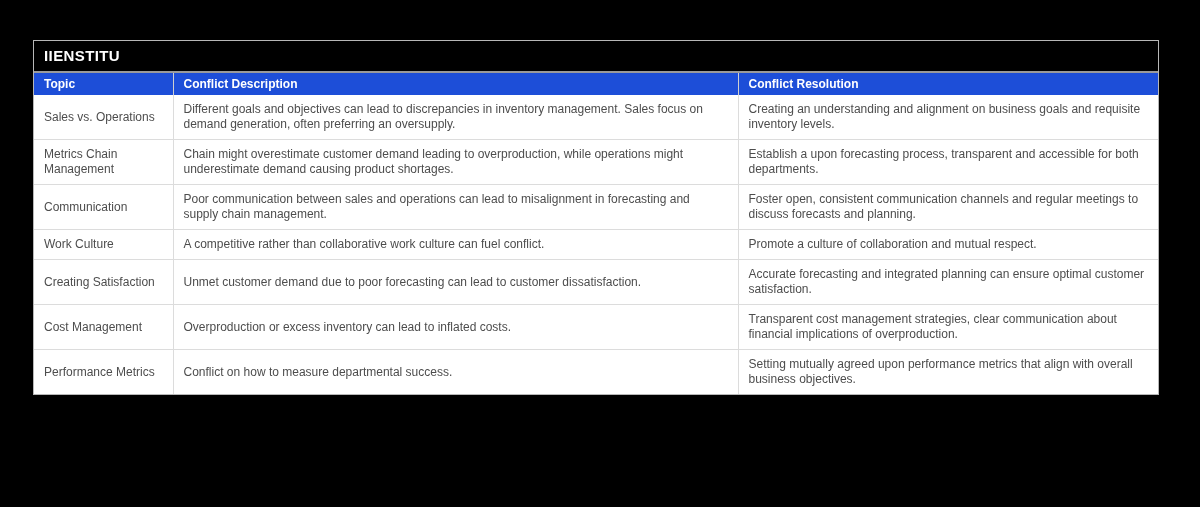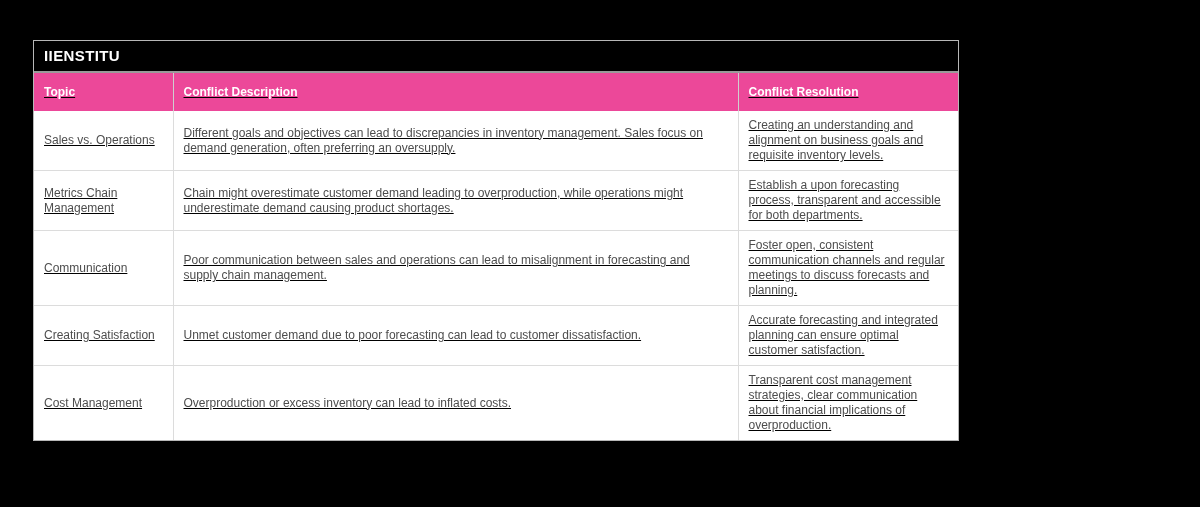--- a/index.html
+++ b/index.html
@@ -9,49 +9,48 @@
     width: 1200px;
     height: 507px;
     background: #000000;
     font-family: "Liberation Sans", "DejaVu Sans", sans-serif;
     overflow: hidden;
   }
   .panel {
     position: absolute;
     left: 33px;
     top: 40px;
-    width: 926px;
+    width: 1126px;
     background: #ffffff;
     border: 1px solid #b7b7b7;
-    text-decoration: underline;
   }
   .title-bar {
     background: #000000;
     color: #ffffff;
     font-size: 15px;
     font-weight: 700;
     letter-spacing: 0.4px;
     padding: 6px 10px 7px 10px;
     border-bottom: 2px solid #9a9a9a;
   }
   table.conflict-table {
     width: 100%;
     border-collapse: collapse;
     table-layout: fixed;
   }
   col.col-topic { width: 139px; }
   col.col-desc  { width: 565px; }
   col.col-res   { width: auto; }
   .conflict-table th {
-    background: #ec4899;
+    background: #1d4ed8;
     color: #ffffff;
     font-size: 12px;
     font-weight: 700;
     text-align: left;
-    padding: 12px 10px;
+    padding: 4px 10px;
     border-left: 1px solid #cfcfcf;
     line-height: 14px;
   }
   .conflict-table th:first-child { border-left: none; }
   .conflict-table td {
     font-size: 12px;
     color: #4d4d4d;
     line-height: 15px;
     padding: 7px 12px 7px 10px;
     vertical-align: middle;
@@ -93,25 +92,35 @@
             <td>Metrics Chain Management</td>
             <td>Chain might overestimate customer demand leading to overproduction, while operations might underestimate demand causing product shortages.</td>
             <td>Establish a upon forecasting process, transparent and accessible for both departments.</td>
           </tr>
           <tr>
             <td>Communication</td>
             <td>Poor communication between sales and operations can lead to misalignment in forecasting and supply chain management.</td>
             <td>Foster open, consistent communication channels and regular meetings to discuss forecasts and planning.</td>
           </tr>
           <tr>
+            <td>Work Culture</td>
+            <td>A competitive rather than collaborative work culture can fuel conflict.</td>
+            <td>Promote a culture of collaboration and mutual respect.</td>
+          </tr>
+          <tr>
             <td>Creating Satisfaction</td>
             <td>Unmet customer demand due to poor forecasting can lead to customer dissatisfaction.</td>
             <td>Accurate forecasting and integrated planning can ensure optimal customer satisfaction.</td>
           </tr>
           <tr>
             <td>Cost Management</td>
             <td>Overproduction or excess inventory can lead to inflated costs.</td>
             <td>Transparent cost management strategies, clear communication about financial implications of overproduction.</td>
           </tr>
+          <tr>
+            <td>Performance Metrics</td>
+            <td>Conflict on how to measure departmental success.</td>
+            <td>Setting mutually agreed upon performance metrics that align with overall business objectives.</td>
+          </tr>
         </tbody>
     </table>
   </div>
 </div>
 
 </body></html>

